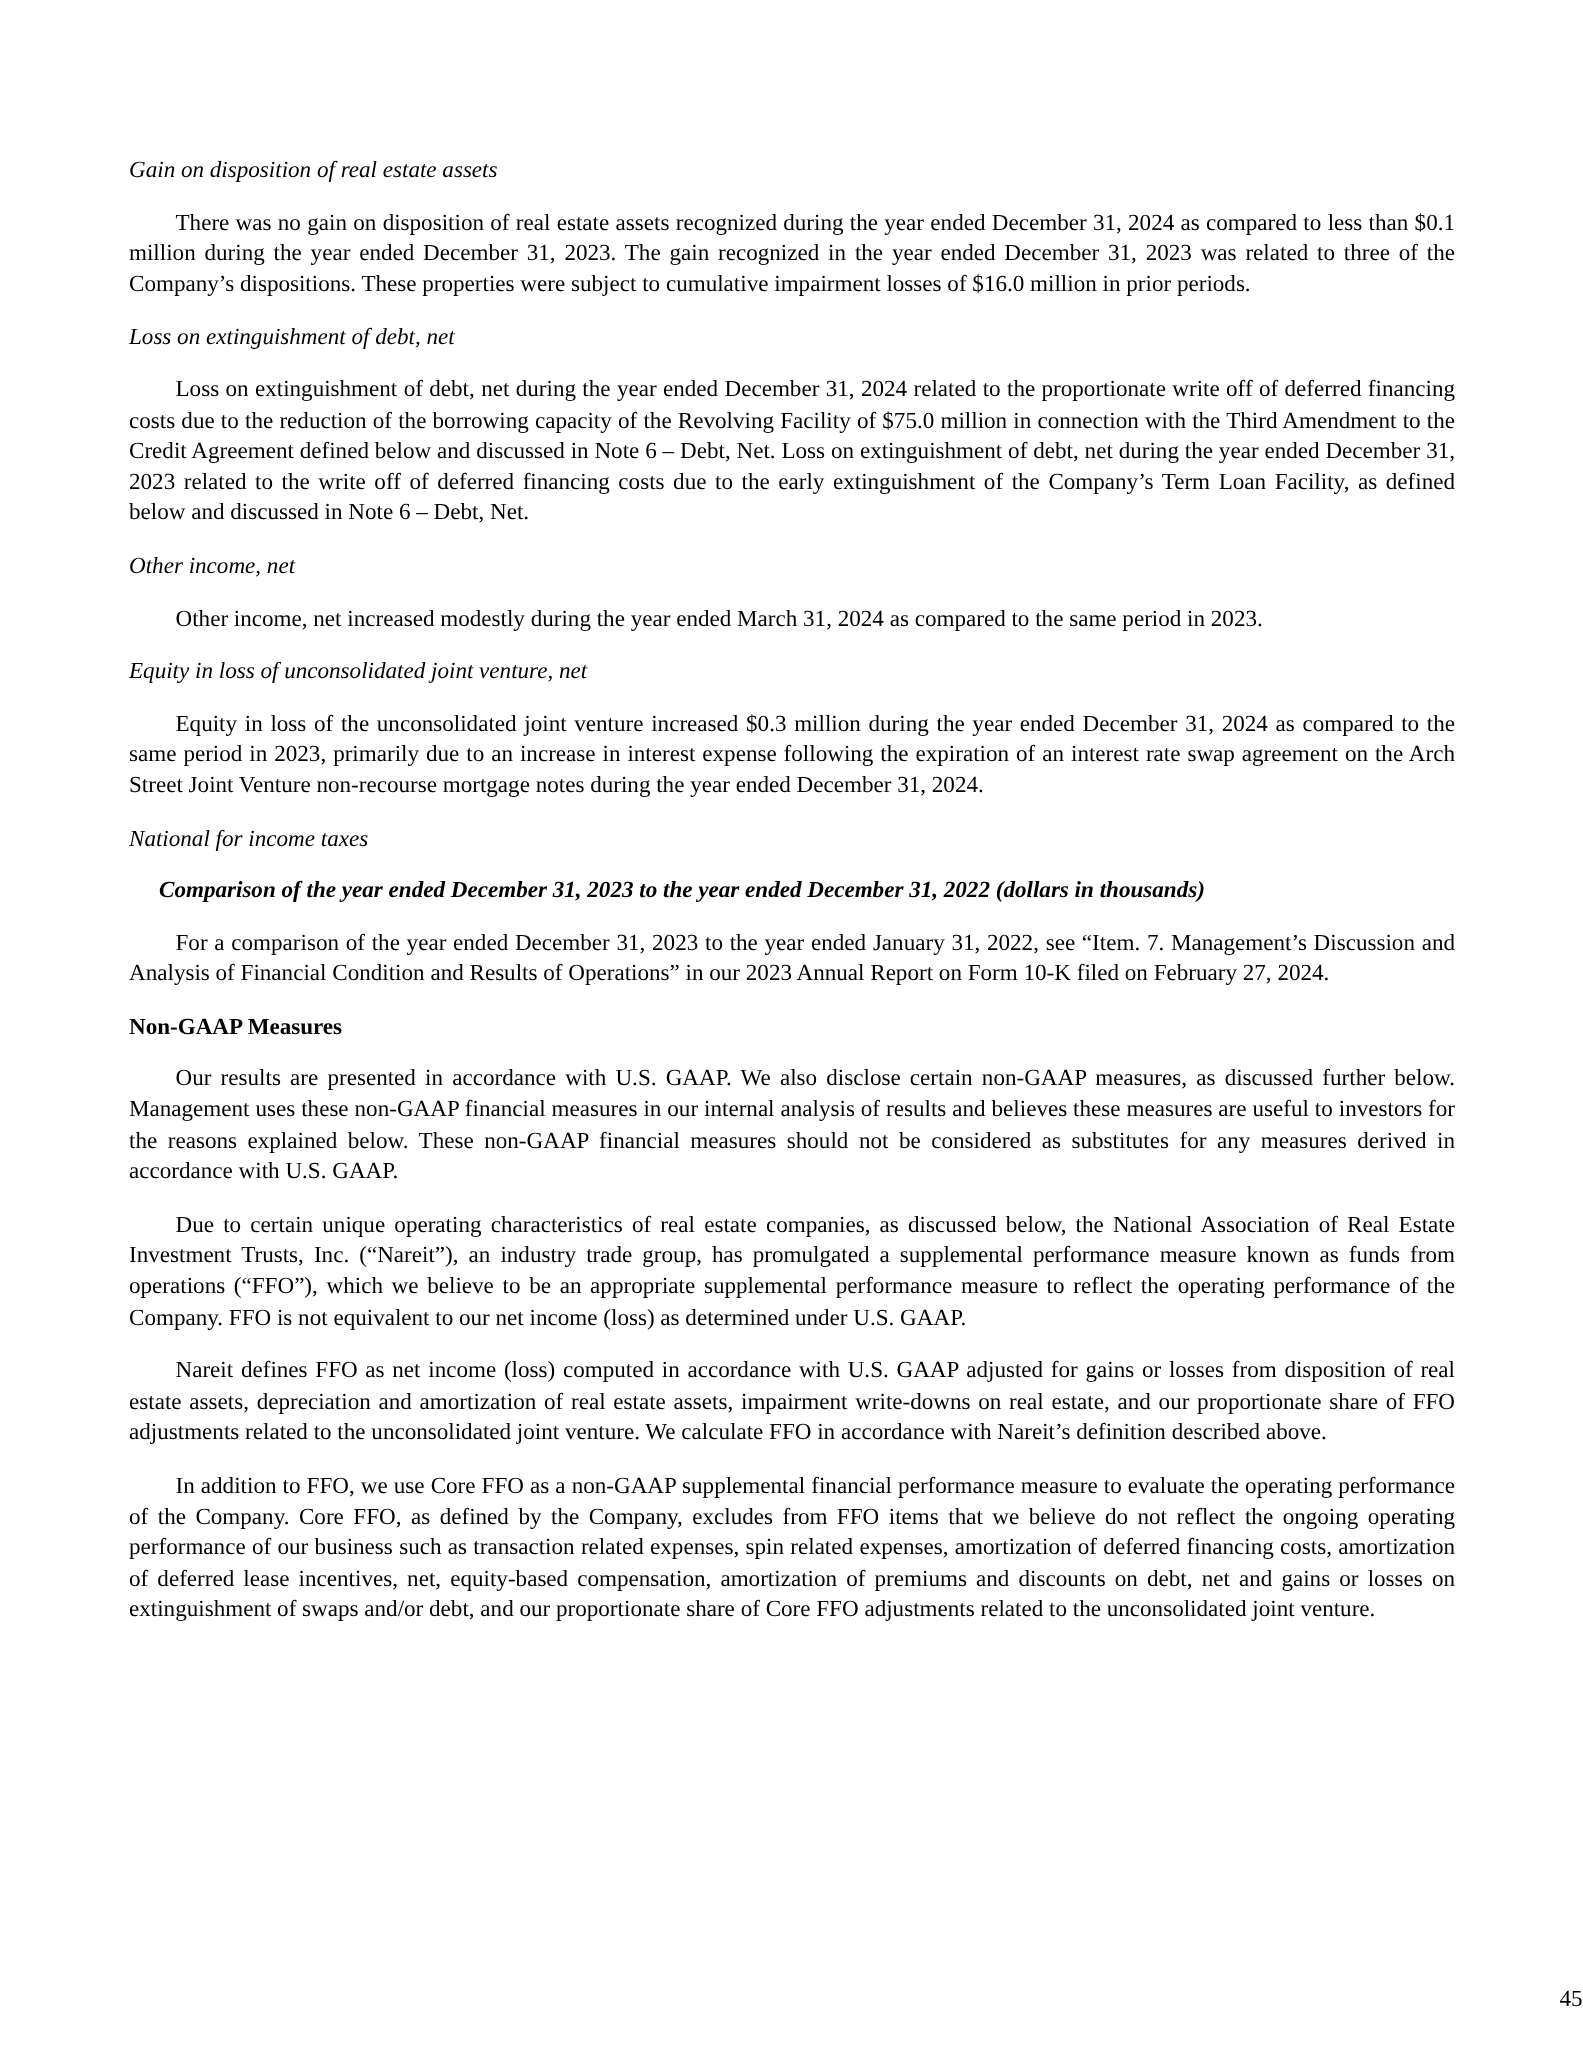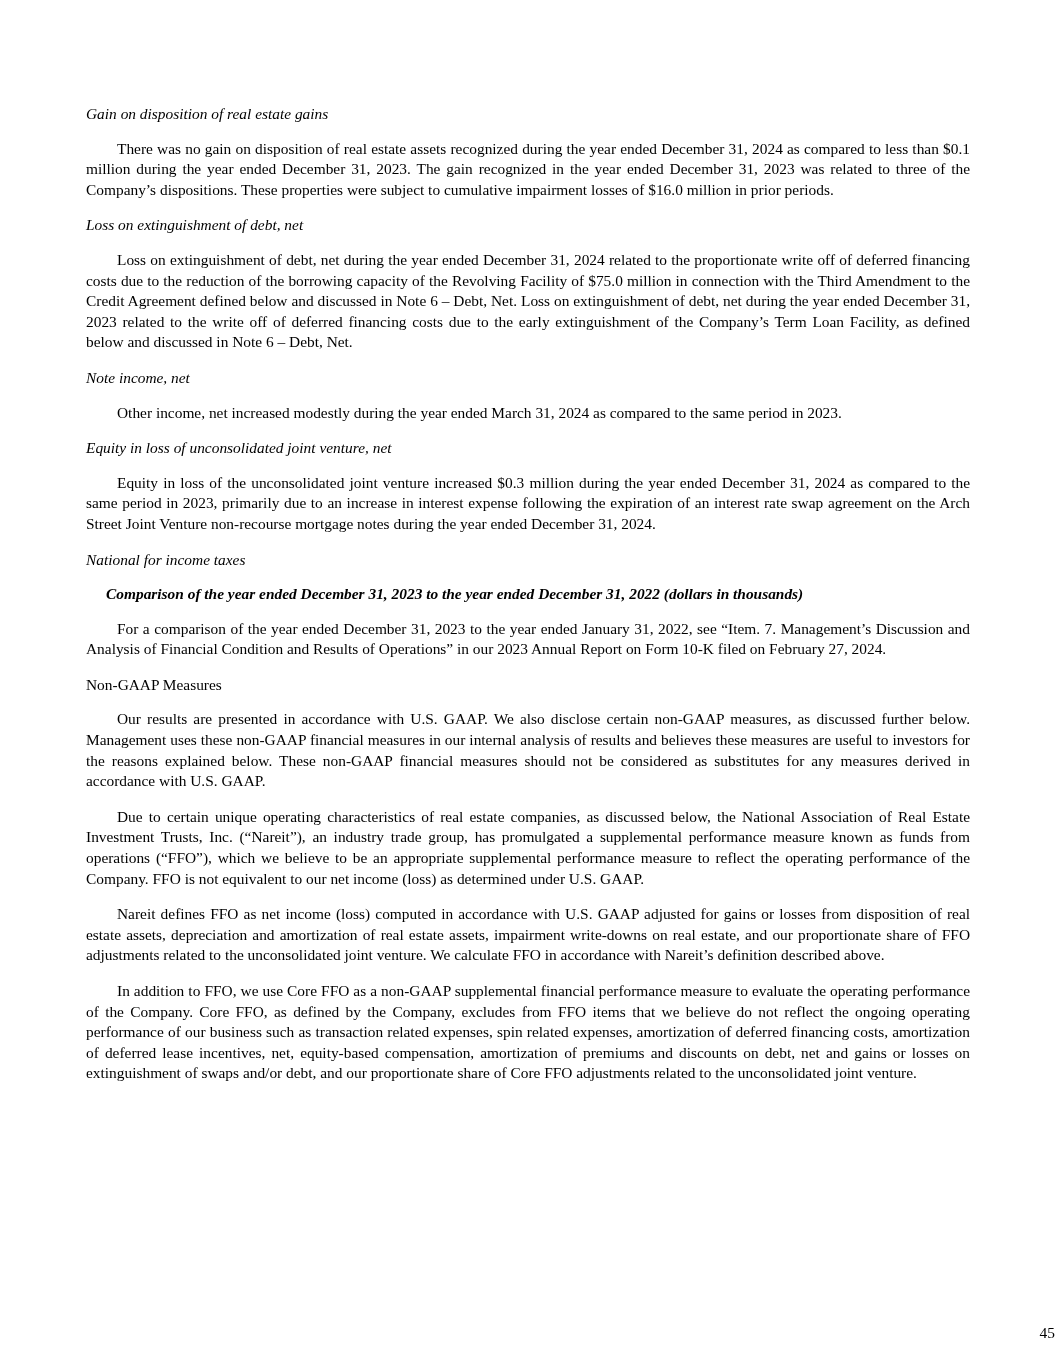--- a/index.html
+++ b/index.html
@@ -16,50 +16,50 @@
     position: absolute;
     left: 86px;
     top: 104px;
     width: 884px;
   }
   .subhead {
     font-style: italic;
     margin: 0 0 14px 0;
   }
   .subhead.bold-italic { font-weight: bold; margin-left: 20px; }
-  .head-bold { font-weight: normal; margin: 0 0 14px 0; }
+  .head-bold { font-weight: bold; margin: 0 0 14px 0; }
   p.para {
     margin: 0 0 15px 0;
     text-indent: 31px;
     text-align: justify;
   }
   .page-number {
     position: absolute;
     left: 0; right: 0;
     top: 1323px;
     text-align: right;
   }
 </style>
 </head>
 <body>
 
 <div class="page">
 
   <div>
-    <div class="subhead">Gain on disposition of real estate gains</div>
+    <div class="subhead">Gain on disposition of real estate assets</div>
     <p class="para">There was no gain on disposition of real estate assets recognized during the year ended December 31, 2024 as compared to less than $0.1 million during the year ended December 31, 2023. The gain recognized in the year ended December 31, 2023 was related to three of the Company’s dispositions. These properties were subject to cumulative impairment losses of $16.0 million in prior periods.</p>
   </div>
 
   <div>
     <div class="subhead">Loss on extinguishment of debt, net</div>
     <p class="para">Loss on extinguishment of debt, net during the year ended December 31, 2024 related to the proportionate write off of deferred financing costs due to the reduction of the borrowing capacity of the Revolving Facility of $75.0 million in connection with the Third Amendment to the Credit Agreement defined below and discussed in Note 6 – Debt, Net. Loss on extinguishment of debt, net during the year ended December 31, 2023 related to the write off of deferred financing costs due to the early extinguishment of the Company’s Term Loan Facility, as defined below and discussed in Note 6 – Debt, Net.</p>
   </div>
 
   <div>
-    <div class="subhead">Note income, net</div>
+    <div class="subhead">Other income, net</div>
     <p class="para">Other income, net increased modestly during the year ended March 31, 2024 as compared to the same period in 2023.</p>
   </div>
 
   <div>
     <div class="subhead">Equity in loss of unconsolidated joint venture, net</div>
     <p class="para">Equity in loss of the unconsolidated joint venture increased $0.3 million during the year ended December 31, 2024 as compared to the same period in 2023, primarily due to an increase in interest expense following the expiration of an interest rate swap agreement on the Arch Street Joint Venture non-recourse mortgage notes during the year ended December 31, 2024.</p>
   </div>
 
   <div>
     <div class="subhead">National for income taxes</div>

